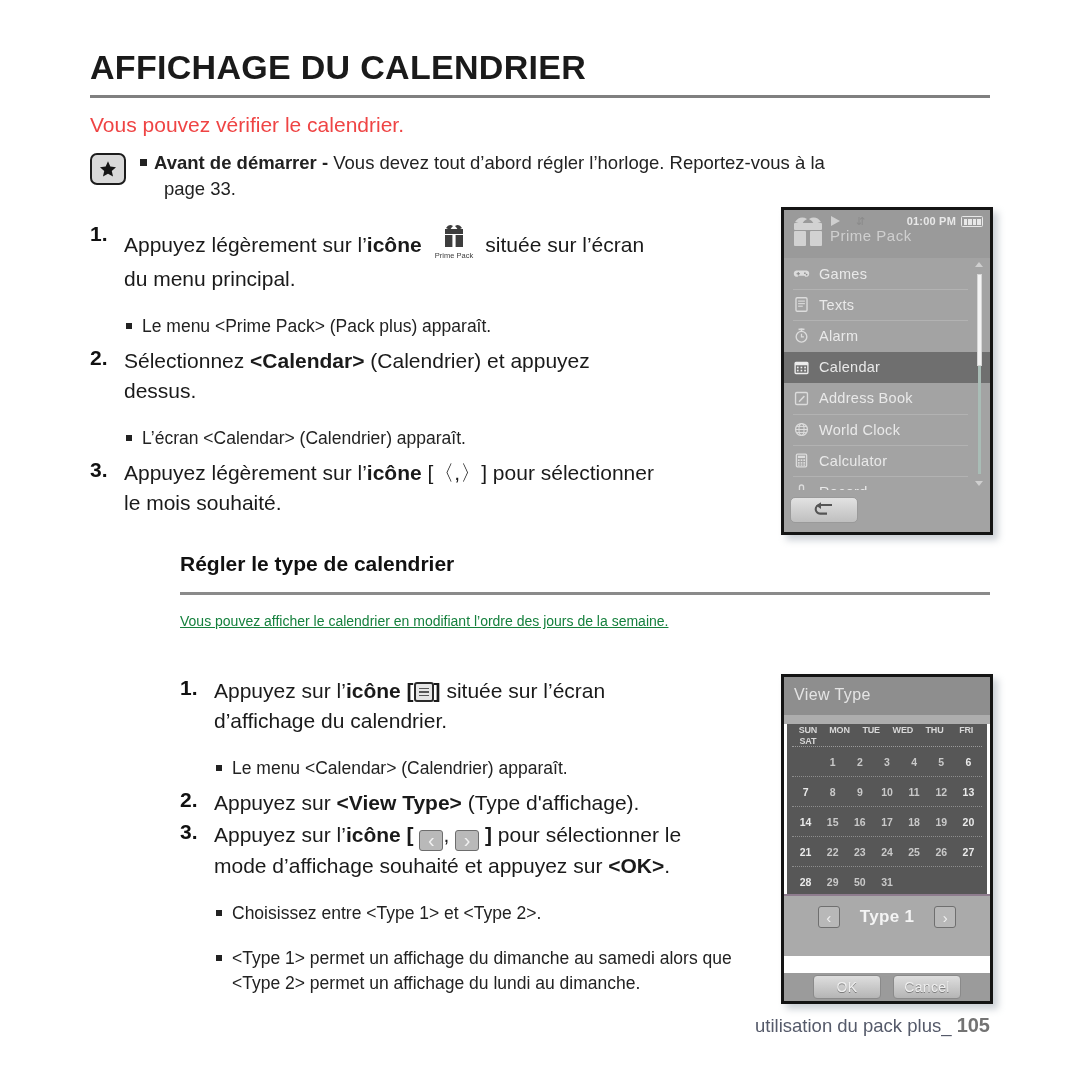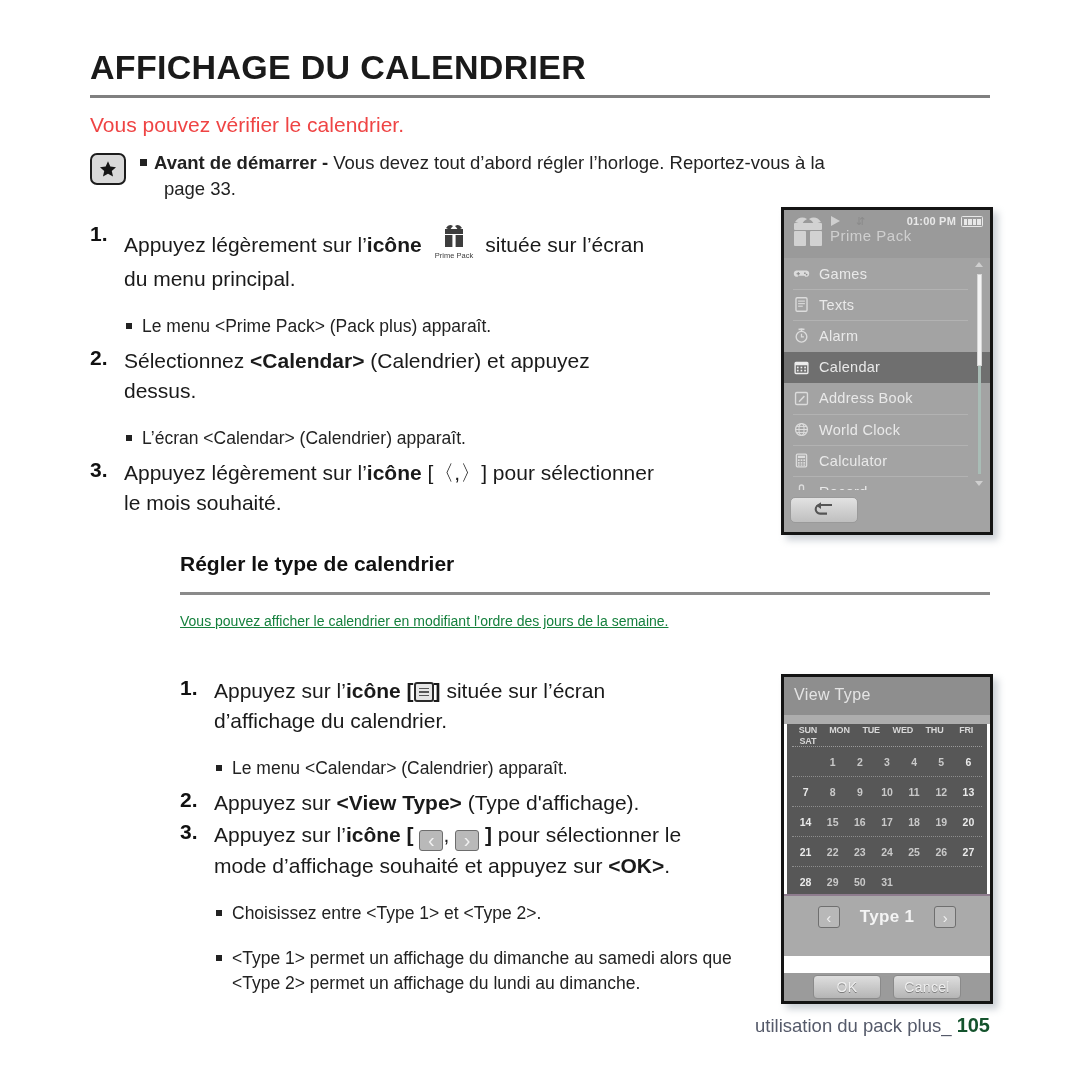--- a/index.html
+++ b/index.html
@@ -203,21 +203,21 @@
   
   .footer {
     position: absolute;
     right: 90px;
     top: 1014px;
     font-size: 18.5px;
     color: #555a6a;
     text-align: right;
   }
   .footer .pg {
-    color: #14532d;
+    color: #737373;
     font-weight: bold;
     font-size: 20px;
     margin-top: 41px;
   }
 
   
   .device {
     position: absolute;
     background: #ffffff;
     border: 3px solid #141414;

